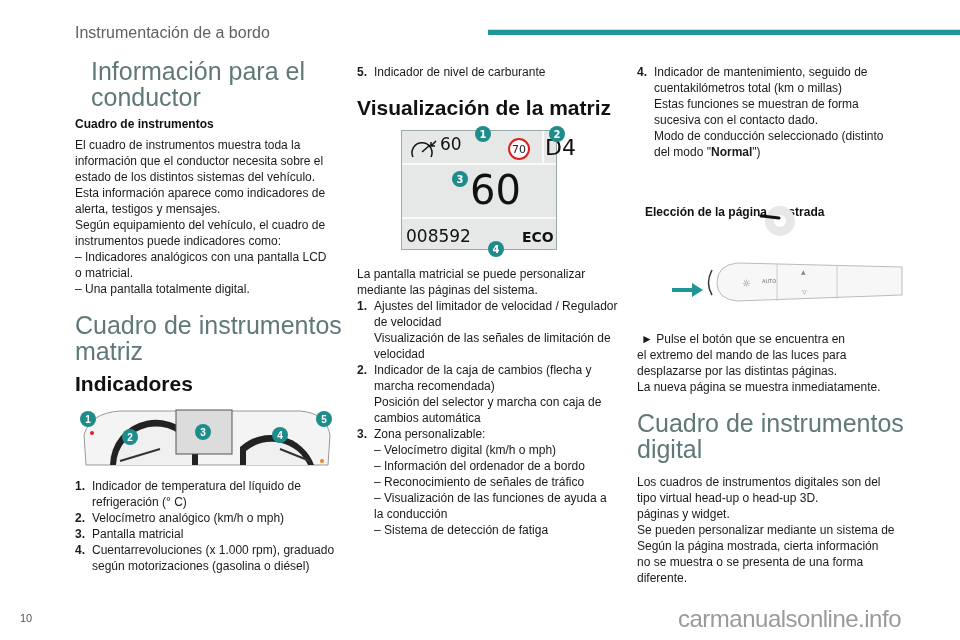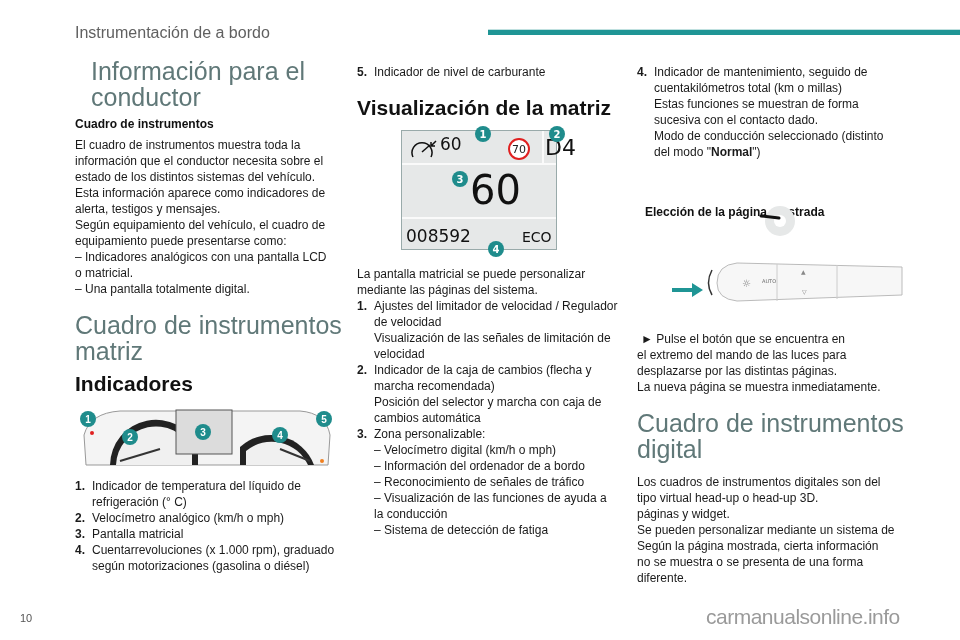--- a/index.html
+++ b/index.html
@@ -33,44 +33,44 @@
   
   .matrix { left: 401px; top: 130px; width: 156px; height: 120px; background: #e6e8e8; border: 1px solid #9aa; box-sizing: border-box; font-family: "DejaVu Sans", sans-serif; }
   .matrix .row1 { position: absolute; left: 0; top: 0; width: 100%; height: 32px; border-bottom: 2px solid #fafafa; }
   .matrix .divv { position: absolute; left: 140px; top: 0; width: 2px; height: 32px; background: #fafafa; }
   .matrix .row3 { position: absolute; left: 0; top: 86px; width: 100%; height: 2px; background: #fafafa; }
   .matrix .speed-small { position: absolute; left: 38px; top: 3px; font-size: 17px; color: #111; }
   .matrix .limit { position: absolute; left: 106px; top: 7px; width: 22px; height: 22px; border-radius: 50%; border: 2px solid #e02020; box-sizing: border-box; background: #fff; font-size: 11px; display: flex; align-items: center; justify-content: center; color: #222; }
   .matrix .gear { position: absolute; left: 143px; top: 4px; font-size: 22px; color: #111; }
   .matrix .speed-big { position: absolute; left: 68px; top: 36px; font-size: 40px; color: #111; }
   .matrix .odo { position: absolute; left: 4px; top: 95px; font-size: 17px; color: #111; }
-  .matrix .mode { position: absolute; left: 120px; top: 98px; font-size: 14px; color: #111; }
+  .matrix .mode { position: absolute; left: 120px; top: 98px; font-size: 14px; color: #111; font-weight: bold; }
 
   .footer-num { left: 20px; top: 612px; font-size: 11px; color: #555; }
-  .footer-site { left: 706px; top: 605px; font-size: 21px; color: #9a9a9a; letter-spacing: -0.5px; }
+  .footer-site { left: 678px; top: 605px; font-size: 24px; color: #9a9a9a; letter-spacing: -0.5px; }
 </style>
 </head>
 <body>
 
 <div class="abs running-head">Instrumentación de a bordo</div>
 <div class="abs head-rule"></div>
 
 <div class="col col1">
   <div class="abs" style="top:58px;left:16px;width:270px;">
     <div class="h1">Información para el conductor</div>
   </div>
   <div class="abs h3" style="top:117px;left:0;">Cuadro de instrumentos</div>
   <div class="abs" style="top:137px;left:0;width:275px;">
     <div class="p">El cuadro de instrumentos muestra toda la</div>
     <div class="p">información que el conductor necesita sobre el</div>
     <div class="p">estado de los distintos sistemas del vehículo.</div>
     <div class="p">Esta información aparece como indicadores de</div>
     <div class="p">alerta, testigos y mensajes.</div>
     <div class="p">Según equipamiento del vehículo, el cuadro de</div>
-    <div class="p">equipamiento puede presentarse como:</div>
+    <div class="p">instrumentos puede indicadores como:</div>
     <div class="p">– Indicadores analógicos con una pantalla LCD</div>
     <div class="p">o matricial.</div>
     <div class="p">– Una pantalla totalmente digital.</div>
   </div>
   <div class="abs" style="top:312px;left:0;width:275px;">
     <div class="h1">Cuadro de instrumentos</div>
     <div class="h1">matriz</div>
   </div>
   <div class="abs h2" style="top:372px;left:0;">Indicadores</div>
   <div class="abs" style="top:478px;left:0;width:275px;">

